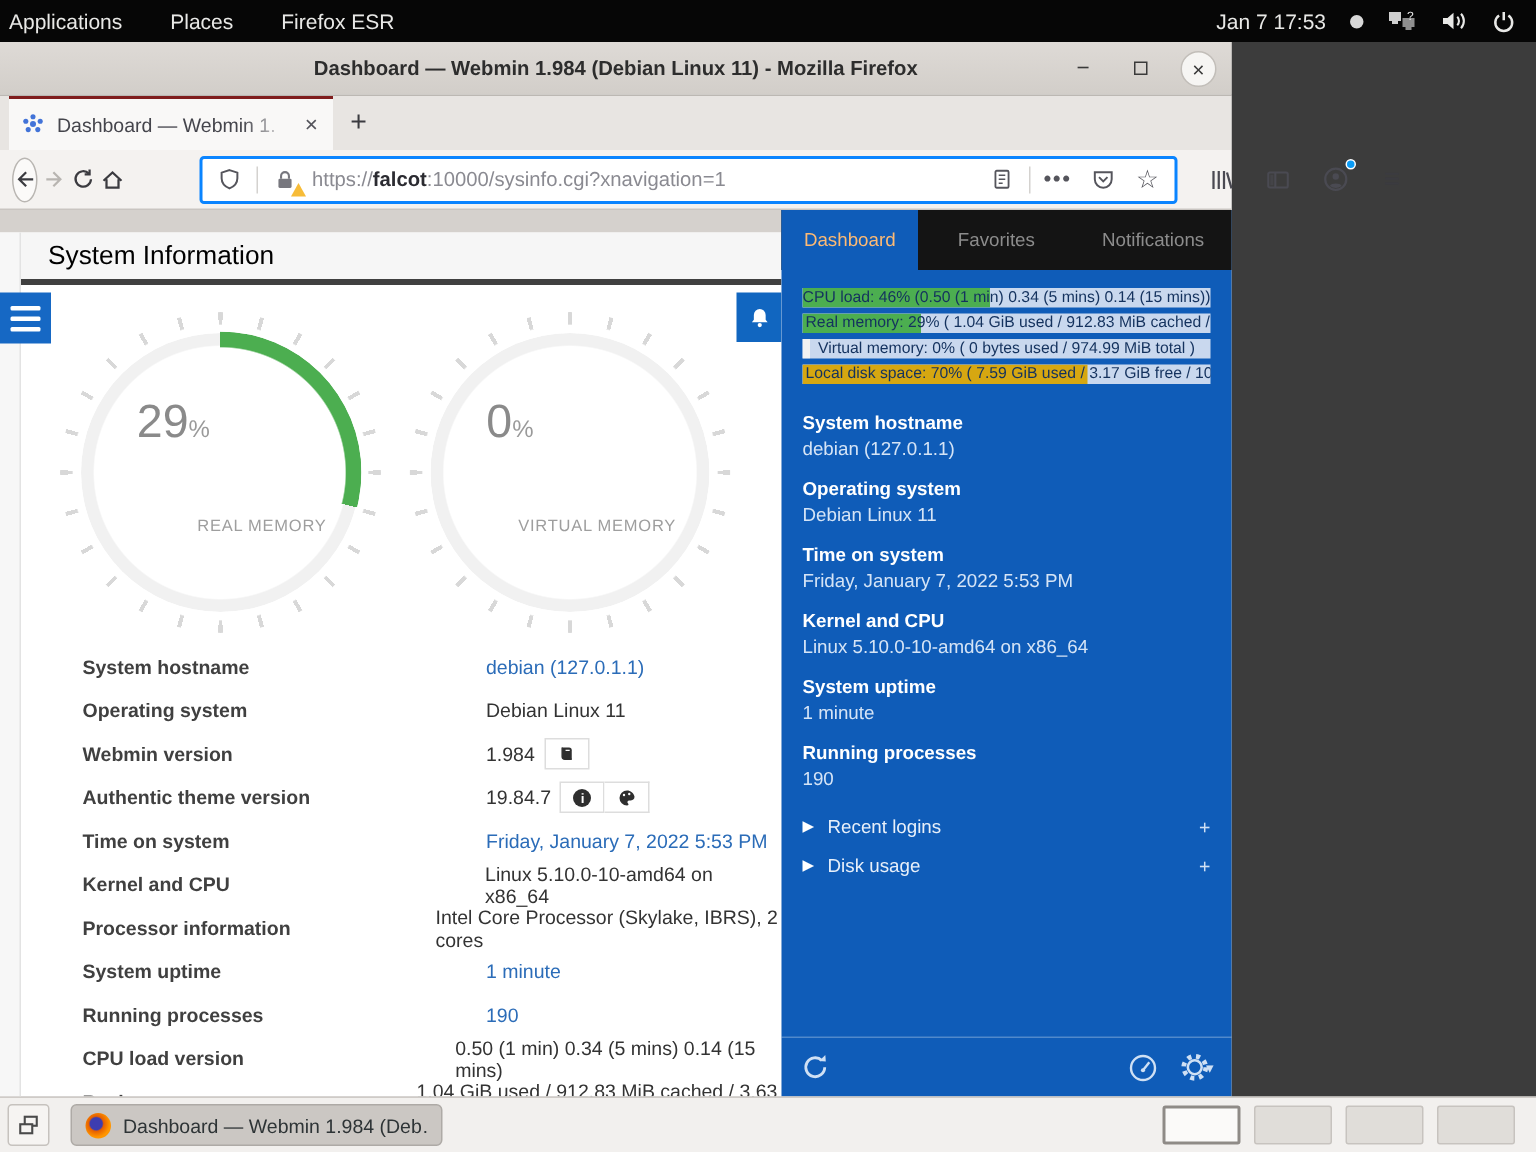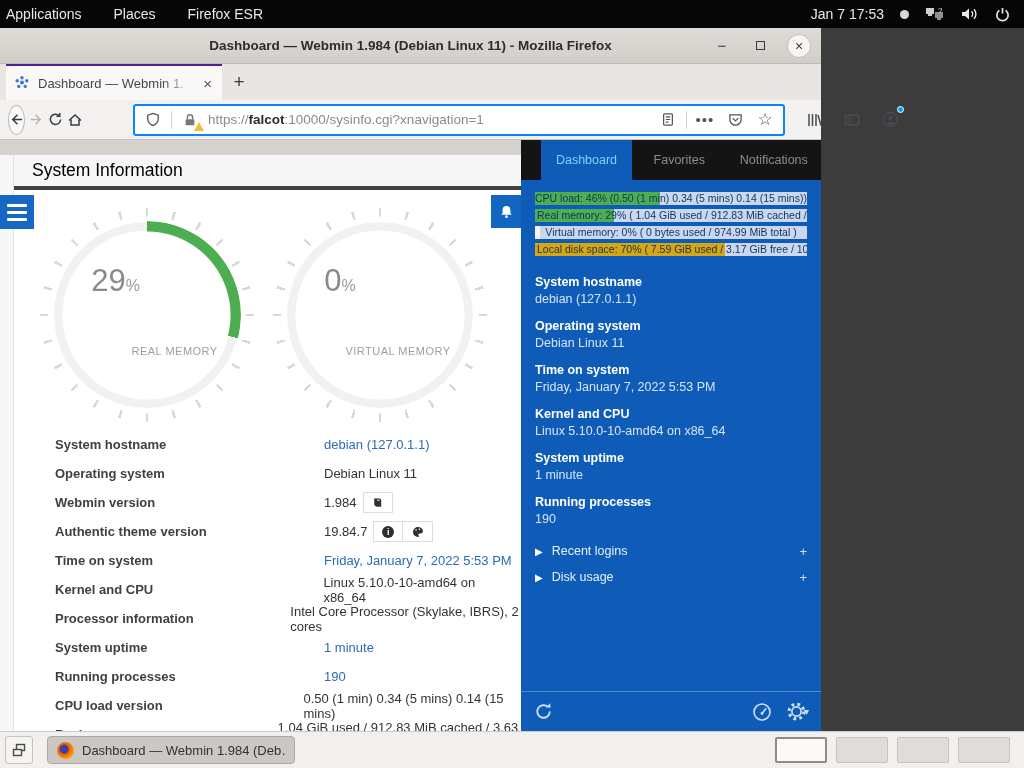--- a/index.html
+++ b/index.html
@@ -21,21 +21,21 @@
   .titlebar { height:36px; background:linear-gradient(#dedad6,#d2cec9); border-bottom:1px solid #bcb8b3;
               display:flex; align-items:center; position:relative; }
   .win-title { position:absolute; left:0; right:0; text-align:center; font-size:13.5px; font-weight:bold; color:#2d2d2d; }
   .win-controls { position:absolute; right:10px; display:flex; align-items:center; gap:16px; }
   .wc { width:22px; height:22px; display:flex; align-items:center; justify-content:center; color:#3a3a3a; font-size:15px; }
   .wc-max-box { width:9px; height:9px; border:1.6px solid #3a3a3a; display:inline-block; }
   .wc-close { width:24px; height:24px; border-radius:50%; background:#f6f5f3; border:1px solid #c2beb9; font-size:14px; }
 
   
   .tabstrip { height:36px; background:#e8e5e2; display:flex; align-items:stretch; }
-  .tab { width:216px; margin-left:6px; background:#f9f8f7; border-top:2px solid #4c1d95;
+  .tab { width:216px; margin-left:6px; background:#f9f8f7; border-top:2px solid #7f1d1d;
          display:flex; align-items:center; gap:8px; padding:0 8px; font-size:13px; color:#45454c; position:relative; }
   .tab-title { flex:1; white-space:nowrap; overflow:hidden;
                -webkit-mask:linear-gradient(90deg,#000 80%,transparent); mask:linear-gradient(90deg,#000 80%,transparent); }
   .tab-close { color:#55555c; font-size:15px; padding:0 2px; }
   .newtab { width:34px; display:flex; align-items:center; justify-content:center; font-size:19px; color:#3b3b40; }
 
   
   .navbar { height:40px; background:#f4f2f0; border-bottom:1px solid #c9c5c1; display:flex; align-items:center; padding:0 8px; gap:4px; }
   .nav-btn { width:30px; height:30px; display:flex; align-items:center; justify-content:center; }
   .back-circle { border:1px solid #b9b6b2; border-radius:50%; background:#fbfaf9; }
@@ -93,21 +93,21 @@
   .srow-value.link { color:#2b6cb8; }
   .mini-btn { height:21px; min-width:30px; background:#fff; border:1px solid #ddd; display:inline-flex; align-items:center; justify-content:center; }
   .mini-btn + .mini-btn { border-left:none; }
   .info-circ { width:12px; height:12px; border-radius:50%; background:#2f2f2f; color:#fff; font-size:9px; font-weight:bold;
                display:inline-flex; align-items:center; justify-content:center; font-style:normal; }
 
   
   .sidebar { width:300px; background:#0f5cb8; color:#fff; position:relative; display:flex; flex-direction:column; }
   .sb-tabs { height:40px; background:#141414; display:flex; flex:0 0 auto; }
   .sb-tab { flex:1; display:flex; align-items:center; justify-content:center; font-size:12.5px; color:#8c8c8c; }
-  .sb-tab.active { background:#0f5cb8; color:#7dd3fc; flex:0 0 91px;margin-left:20px; }
+  .sb-tab.active { background:#0f5cb8; color:#fdba74; flex:0 0 91px; }
   .sb-meters { padding:12px 14px 6px 14px; flex:0 0 auto; }
   .meter { position:relative; height:13px; background:#c9d8ee; margin-bottom:4px; overflow:hidden; }
   .meter-fill { position:absolute; left:0; top:0; bottom:0; }
   .meter-text { position:relative; display:block; font-size:10.5px; line-height:13px; color:#14325e; white-space:nowrap; text-align:center; }
   .meter-text.left { text-align:left; padding-left:2px; }
   .sb-info { padding:8px 14px 0 14px; flex:1 1 auto; overflow:hidden; }
   .sb-item { margin-bottom:11px; }
   .sb-item-label { font-size:12.5px; font-weight:bold; color:#fff; line-height:17px; }
   .sb-item-value { font-size:12.5px; color:#d5e4f6; line-height:16px; }
   .sb-section { display:flex; align-items:center; height:26px; font-size:12.5px; color:#e8f0fa; }

